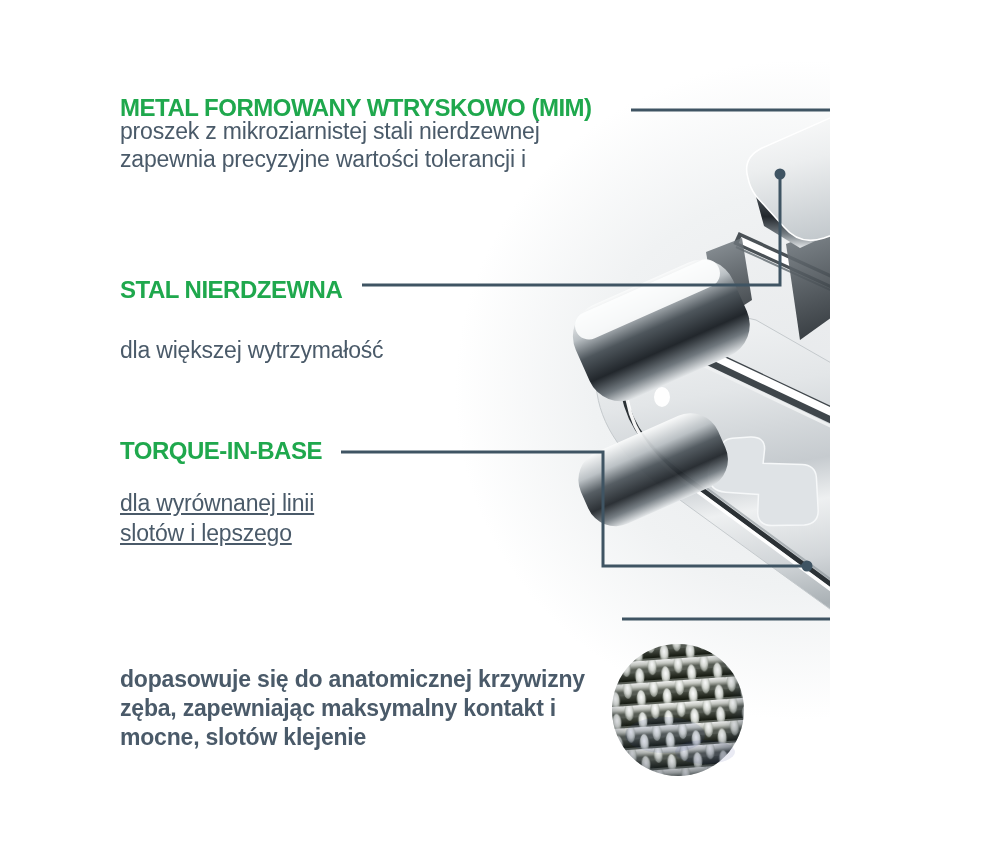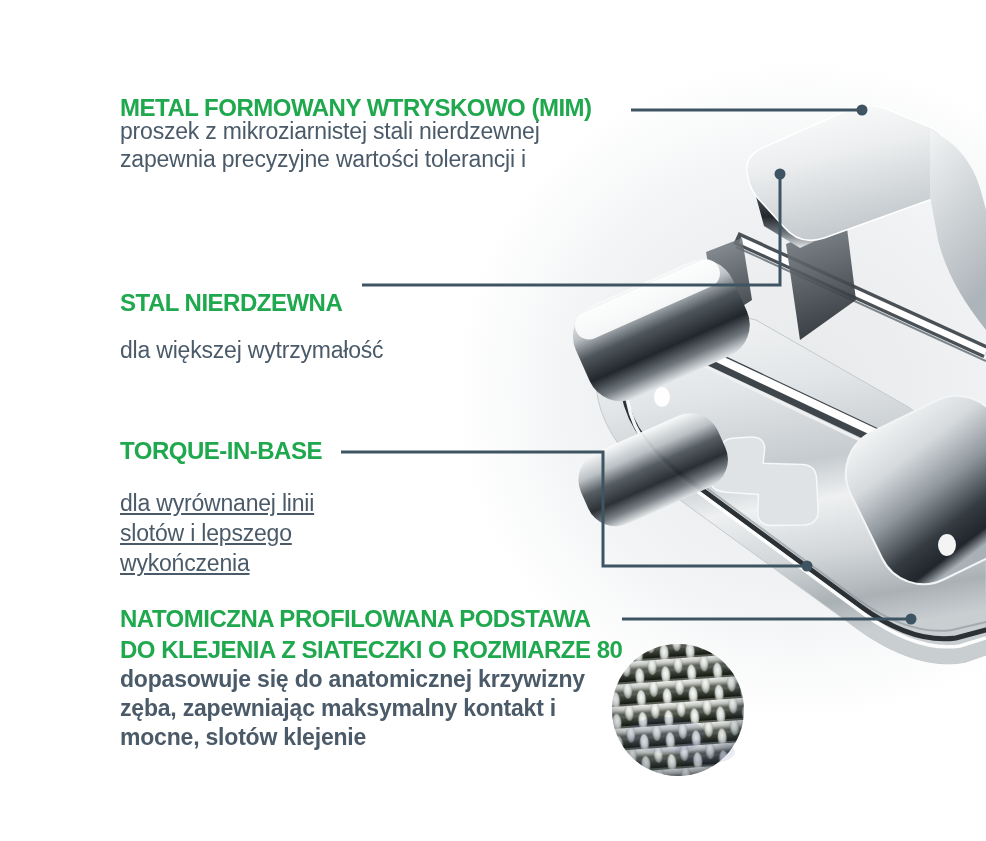--- a/index.html
+++ b/index.html
@@ -1,17 +1,17 @@
 <!DOCTYPE html>
 <html><head>
 <meta charset="utf-8">
 <style>
   html,body{margin:0;padding:0;background:#ffffff;}
   .canvas{
-    position:relative;width:986px;height:841px;background:#ffffff;overflow:hidden;
+    position:relative;width:830px;height:841px;background:#ffffff;overflow:hidden;
     font-family:"Liberation Sans",sans-serif;
   }
   .layer{position:absolute;left:0;top:0;}
   .hd{
     position:absolute;left:120px;color:#1fa84d;font-weight:bold;
     font-size:24px;line-height:30px;letter-spacing:-0.5px;white-space:nowrap;
   }
   .hd.two{line-height:32px;}
   .hd.two31{line-height:31px;}
   .bd{
@@ -173,39 +173,34 @@
   </svg>
 
   <div class="hd" style="top:93px;">
     <div>METAL FORMOWANY WTRYSKOWO (MIM)</div>
   </div>
   <div class="bd" style="top:117px;">
     <div>proszek z mikroziarnistej stali nierdzewnej</div>
     <div>zapewnia precyzyjne wartości tolerancji i</div>
   </div>
 
-  <div class="hd two" style="top:274px;margin-top:13px;">
+  <div class="hd two" style="top:274px;">
     <div>STAL NIERDZEWNA</div>
   </div>
   <div class="bd" style="top:338px;line-height:24px;">
     <div>dla większej wytrzymałość</div>
   </div>
 
   <div class="hd" style="top:436px;">
     <div>TORQUE-IN-BASE</div>
   </div>
   <div class="bd" style="top:488px;line-height:30px;text-decoration:underline;">
     <div>dla wyrównanej linii</div>
     <div>slotów i lepszego</div>
-    <div>wykończenia</div>
-  </div>
-
-  <div class="hd two31" style="top:603px;">
-    <div>NATOMICZNA PROFILOWANA PODSTAWA</div>
-    <div>DO KLEJENIA Z SIATECZKI O ROZMIARZE 80</div>
-  </div>
+  </div>
+
   <div class="bd" style="top:665px;line-height:29px;font-weight:bold;">
     <div>dopasowuje się do anatomicznej krzywizny</div>
     <div>zęba, zapewniając maksymalny kontakt i</div>
     <div>mocne, slotów klejenie</div>
   </div>
 
 </div>
 
 </body></html>

